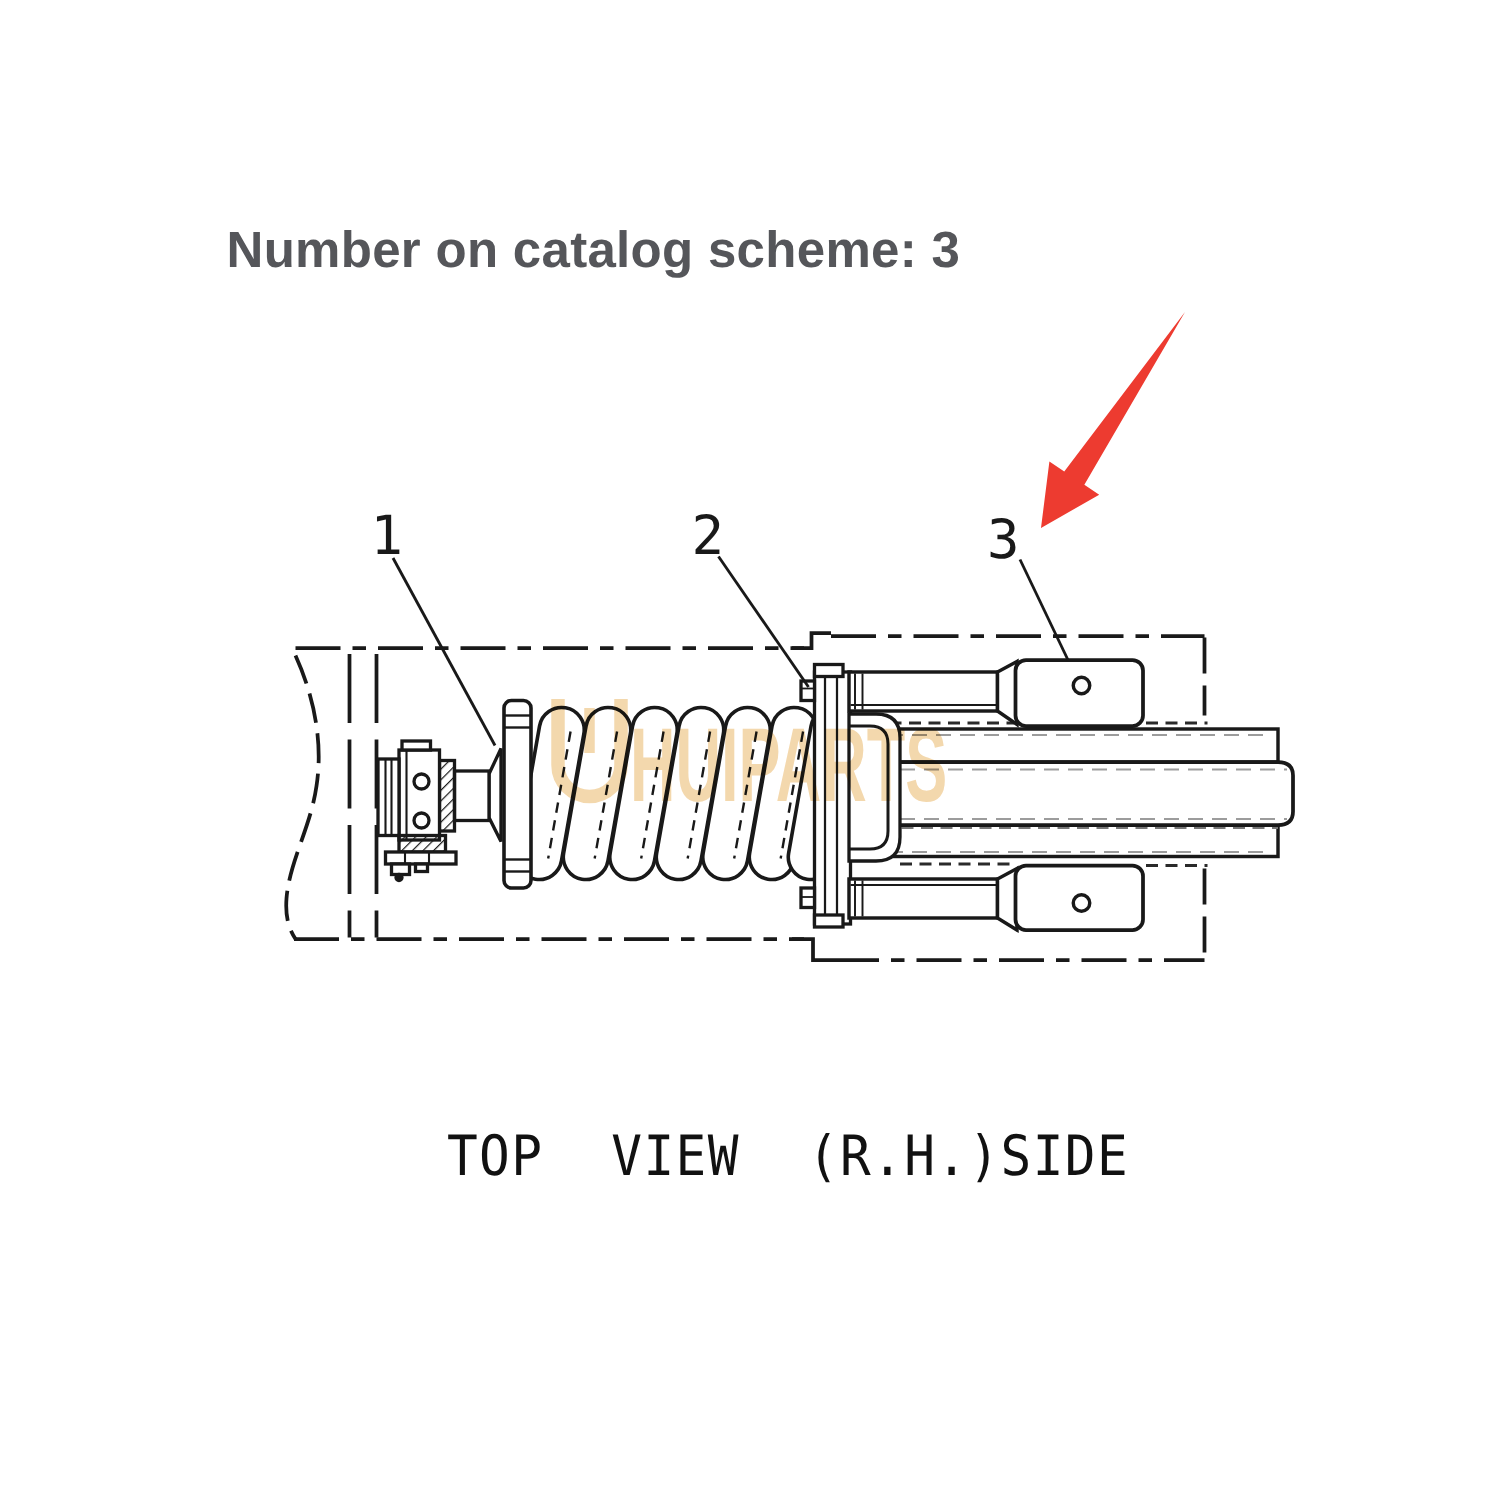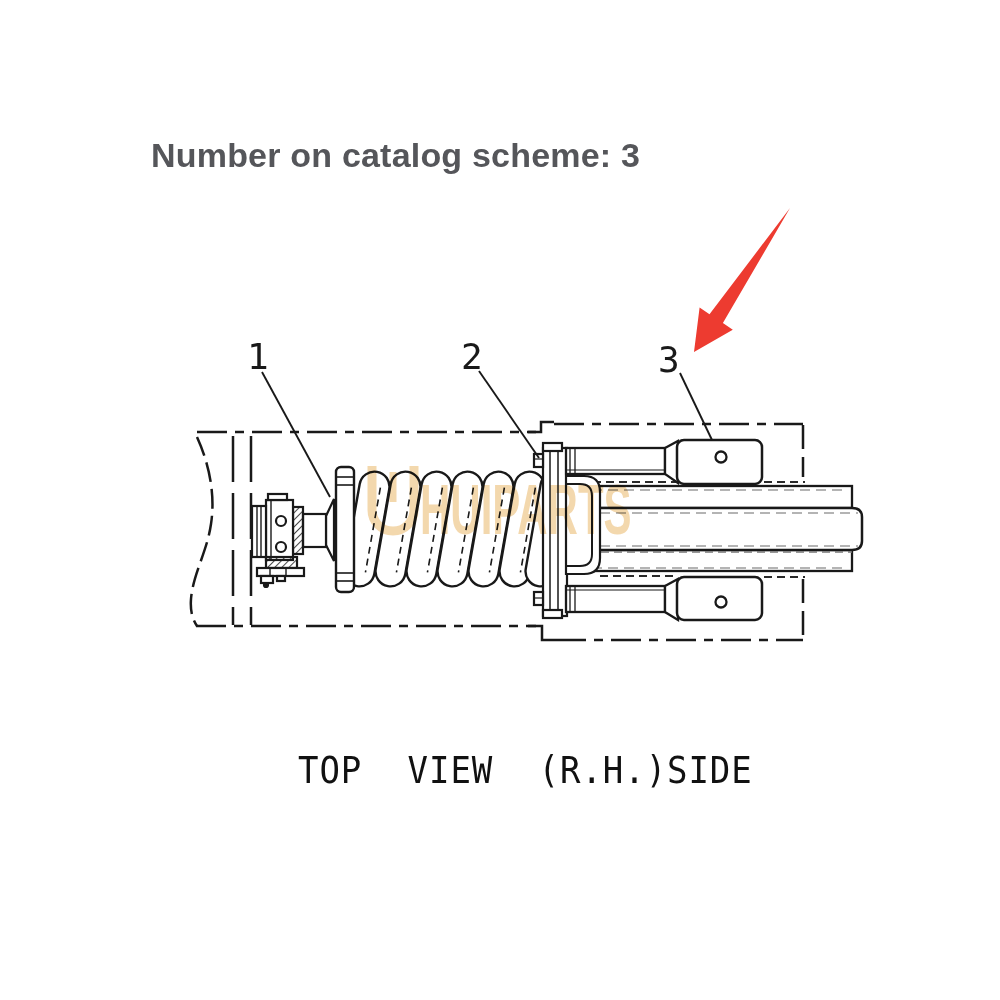--- a/index.html
+++ b/index.html
@@ -1,21 +1,21 @@
 <!DOCTYPE html>
 <html><head>
 <meta charset="utf-8">
 <style>
   html,body{margin:0;padding:0;background:#fff;}
   #stage{
     position:relative;width:1000px;height:1000px;background:#ffffff;
     font-family:"Liberation Sans",sans-serif;overflow:hidden;
   }
   #page-title{
-    position:absolute;left:151px;top:136px;
+    position:absolute;left:151px;top:148px;
     font-size:34px;font-weight:bold;color:#55565a;letter-spacing:.2px;
     white-space:pre;
   }
   #drawing-svg{position:absolute;left:0;top:0;}
   #figure-caption{
     position:absolute;left:298px;top:749px;
     font-family:"DejaVu Sans Mono","Liberation Mono",monospace;
     font-size:37px;color:#111;font-weight:500;
     word-spacing:26px;letter-spacing:1px;white-space:pre;
     transform:scaleX(0.92);transform-origin:left top;

